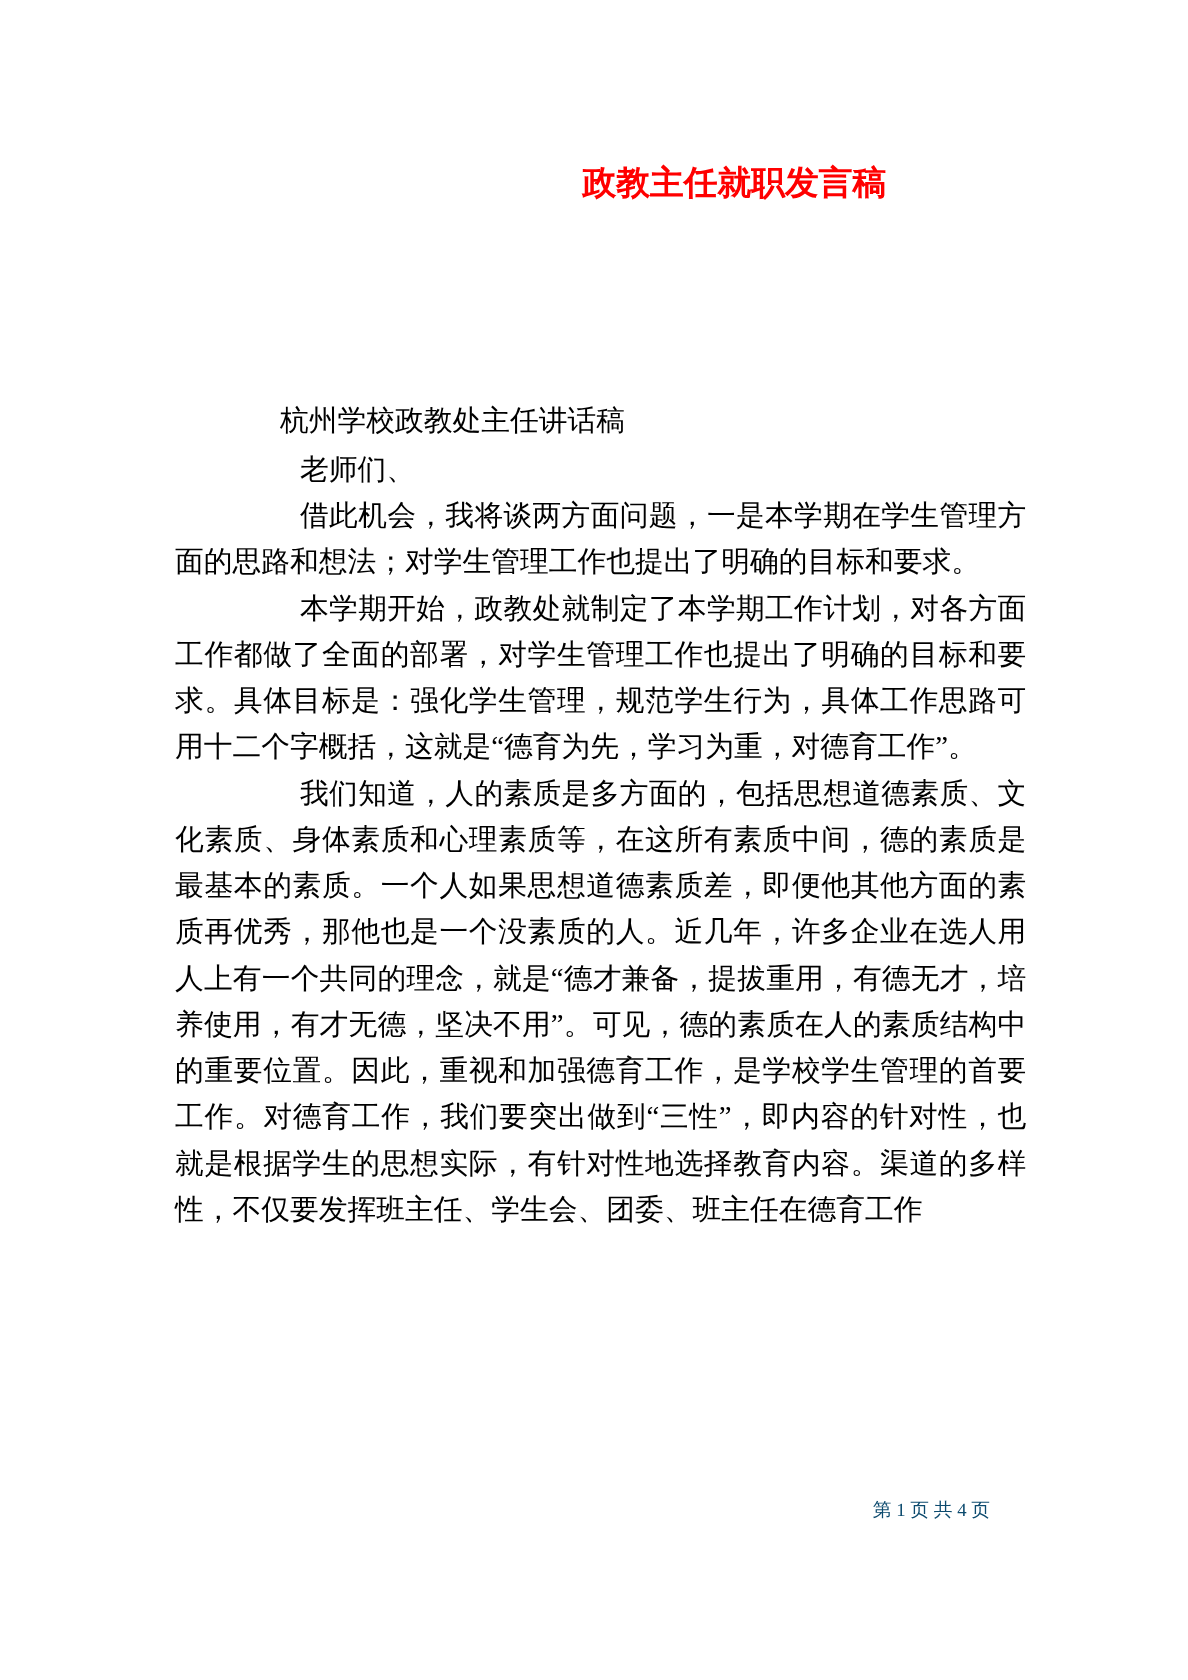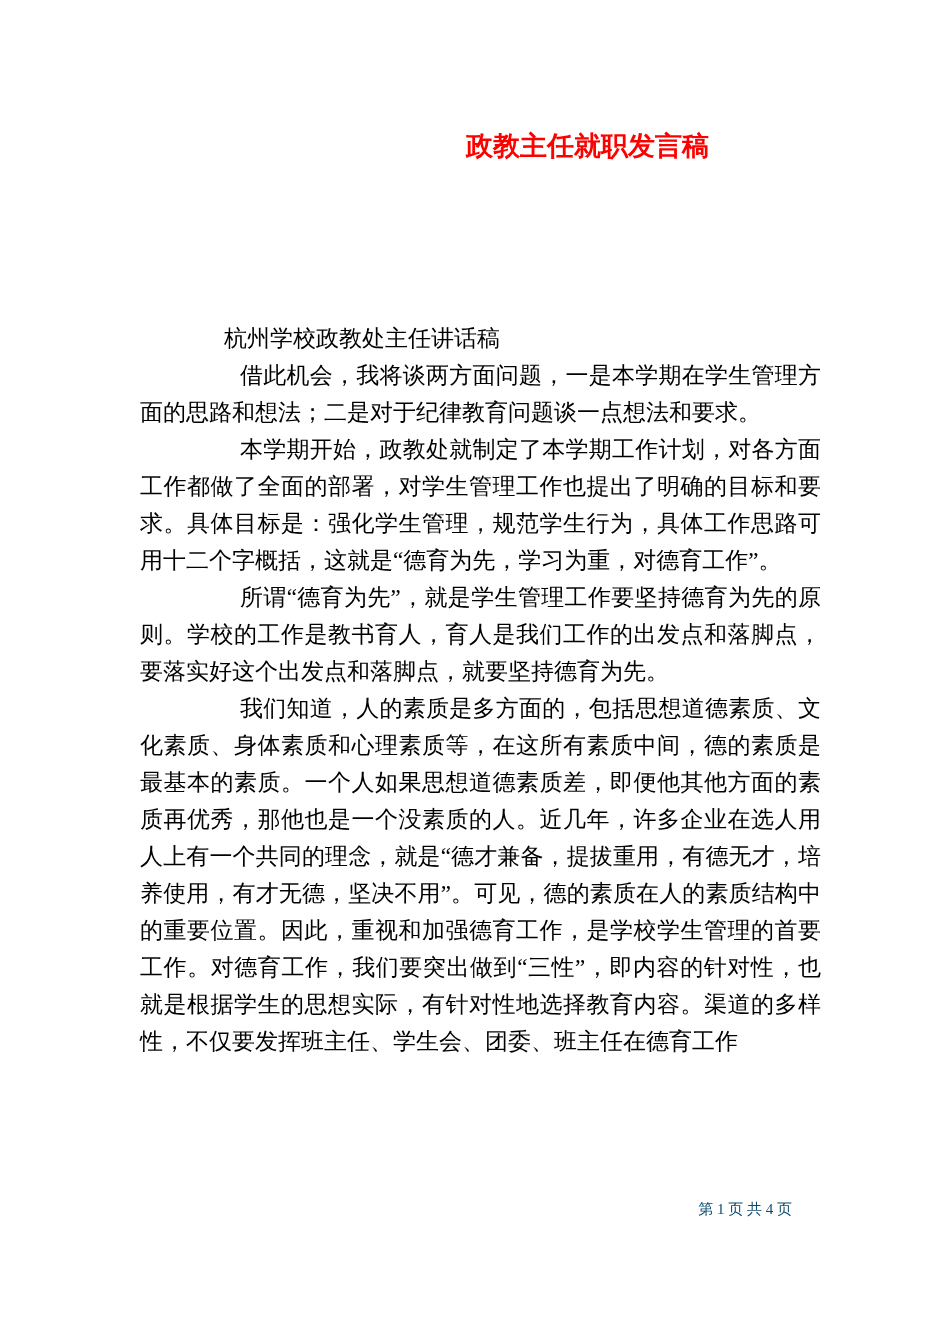--- a/index.html
+++ b/index.html
@@ -38,39 +38,40 @@
     text-align: justify;
     color: #000000;
   }
   .doc-body p {
     margin: 0;
     padding: 0;
     text-indent: 100px;
   }
   .doc-body p:first-child {
     text-indent: 84px;
+    font-family: Liberation Mono, monospace;
   }
   .doc-footer {
     position: absolute;
     top: 1200px;
     right: 142px;
     font-size: 15px;
     line-height: 19px;
     color: #0c4a6e;
     white-space: nowrap;
   }
 </style>
 </head>
 <body>
 
 <div class="page" style="background: rgb(255, 255, 255);">
   <h1 class="doc-title" style="color: rgb(255, 0, 0);">政教主任就职发言稿</h1>
 
   <div class="doc-body">
       <p>杭州学校政教处主任讲话稿</p>
-      <p>借此机会，我将谈两方面问题，一是本学期在学生管理方面的思路和想法；二是对于纪律教育问题谈一点想法和要求。</p>
+      <p>老师们、</p>
+      <p>借此机会，我将谈两方面问题，一是本学期在学生管理方面的思路和想法；对学生管理工作也提出了明确的目标和要求。</p>
       <p>本学期开始，政教处就制定了本学期工作计划，对各方面工作都做了全面的部署，对学生管理工作也提出了明确的目标和要求。具体目标是：强化学生管理，规范学生行为，具体工作思路可用十二个字概括，这就是“德育为先，学习为重，对德育工作”。</p>
-      <p>所谓“德育为先”，就是学生管理工作要坚持德育为先的原则。学校的工作是教书育人，育人是我们工作的出发点和落脚点，要落实好这个出发点和落脚点，就要坚持德育为先。</p>
       <p>我们知道，人的素质是多方面的，包括思想道德素质、文化素质、身体素质和心理素质等，在这所有素质中间，德的素质是最基本的素质。一个人如果思想道德素质差，即便他其他方面的素质再优秀，那他也是一个没素质的人。近几年，许多企业在选人用人上有一个共同的理念，就是“德才兼备，提拔重用，有德无才，培养使用，有才无德，坚决不用”。可见，德的素质在人的素质结构中的重要位置。因此，重视和加强德育工作，是学校学生管理的首要工作。对德育工作，我们要突出做到“三性”，即内容的针对性，也就是根据学生的思想实际，有针对性地选择教育内容。渠道的多样性，不仅要发挥班主任、学生会、团委、班主任在德育工作</p>
     </div>
 
   <div class="doc-footer">第 1 页 共 4 页</div>
 </div>
 
 </body></html>

